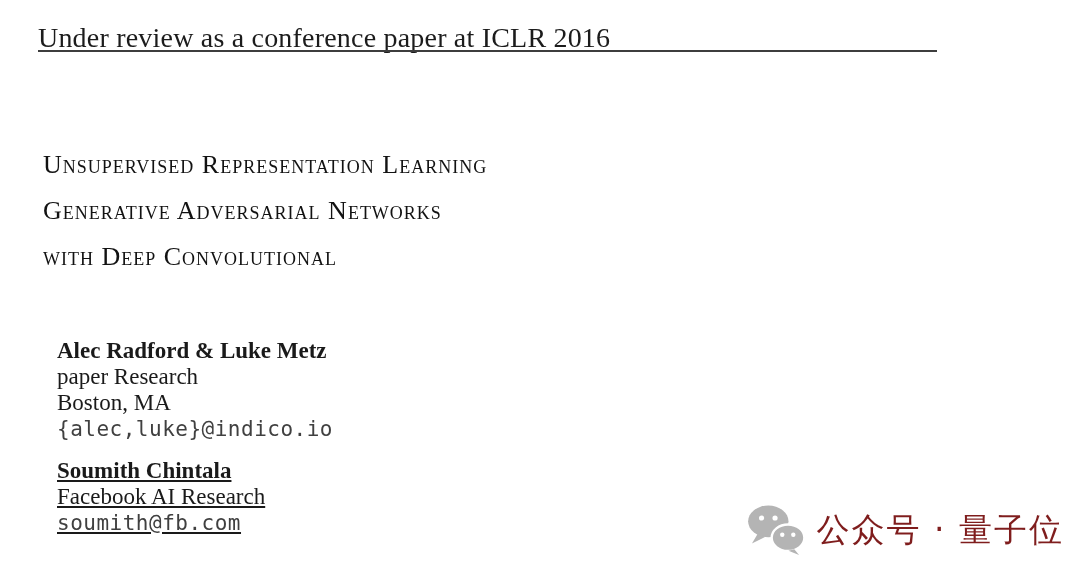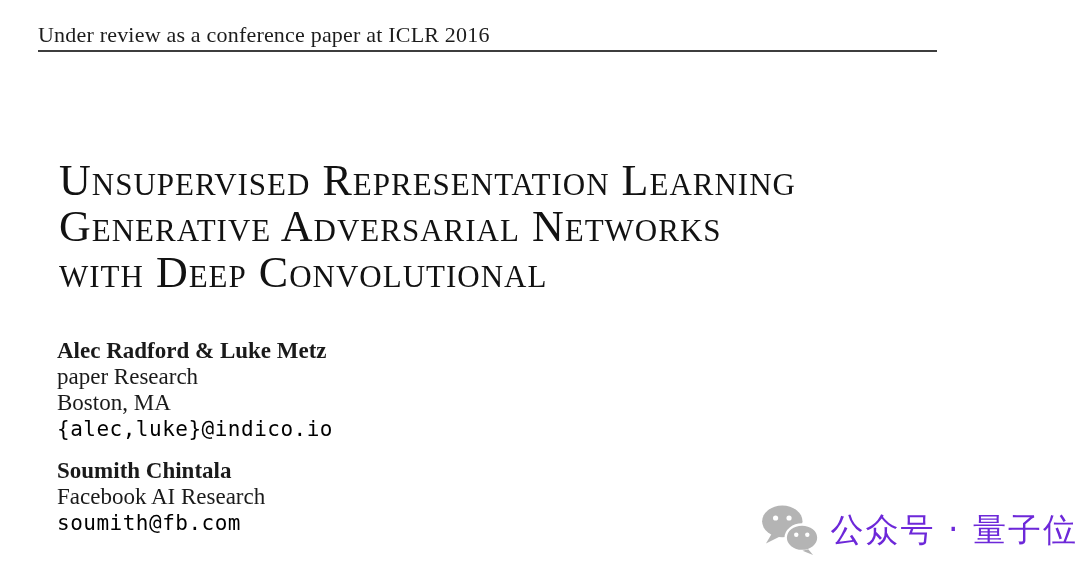--- a/index.html
+++ b/index.html
@@ -9,64 +9,64 @@
     font-family: "Liberation Serif", serif;
     color: #161616;
     position: relative;
     overflow: hidden;
   }
   .page { position: absolute; inset: 0; }
 
   
   .header-note {
     position: absolute; left: 38px; top: 22px;
-    font-size: 22px; color: #1c1c1c;
+    font-size: 28px; color: #1c1c1c;
     letter-spacing: 0.2px;
     white-space: nowrap;
   }
   .header-rule {
     position: absolute; left: 38px; top: 50px;
     width: 899px; height: 2px;
     background: #3d3d3d;
   }
 
   
   .paper-title {
     position: absolute; left: 43px; top: 142px;
-    margin: 16px; font-weight: normal;
-    font-size: 44px; line-height: 46px;
+    margin: 0; font-weight: normal;
+    font-size: 26px; line-height: 46px;
     font-variant: small-caps;
     letter-spacing: 1px;
     color: #121212;
   }
   .title-line { display: block; white-space: nowrap; }
 
   
   .author-block {
     position: absolute; left: 57px;
     font-size: 23px; line-height: 26px;
     color: #1a1a1a;
   }
   .author-block-1 { top: 320px; margin-top: 18px; }
-  .author-block-2 { top: 458px; }
+  .author-block-2 { top: 458px; text-decoration: underline; }
   .author-name { font-weight: bold; white-space: nowrap; }
   .author-line { white-space: nowrap; }
   .author-email {
     font-family: "DejaVu Sans Mono", monospace;
     font-size: 21px; line-height: 27px;
     letter-spacing: 0.5px;
-    color: #000000;
+    color: #404040;
     white-space: nowrap;
   }
 
   
   .watermark {
-    position: absolute; right: 2px; bottom: 20px;
+    position: absolute; right: 16px; bottom: 20px;
     display: flex; align-items: center; gap: 12px;
-    color: #6d28d9;
+    color: #7f1d1d;
     font-family: "DejaVu Sans", sans-serif;
     font-size: 33px;
     letter-spacing: 2px;
     white-space: nowrap;
     user-select: none;
   }
   .wechat-icon { display: block; width: 58px; height: 50px; }
 </style>
 </head>
 <body>

